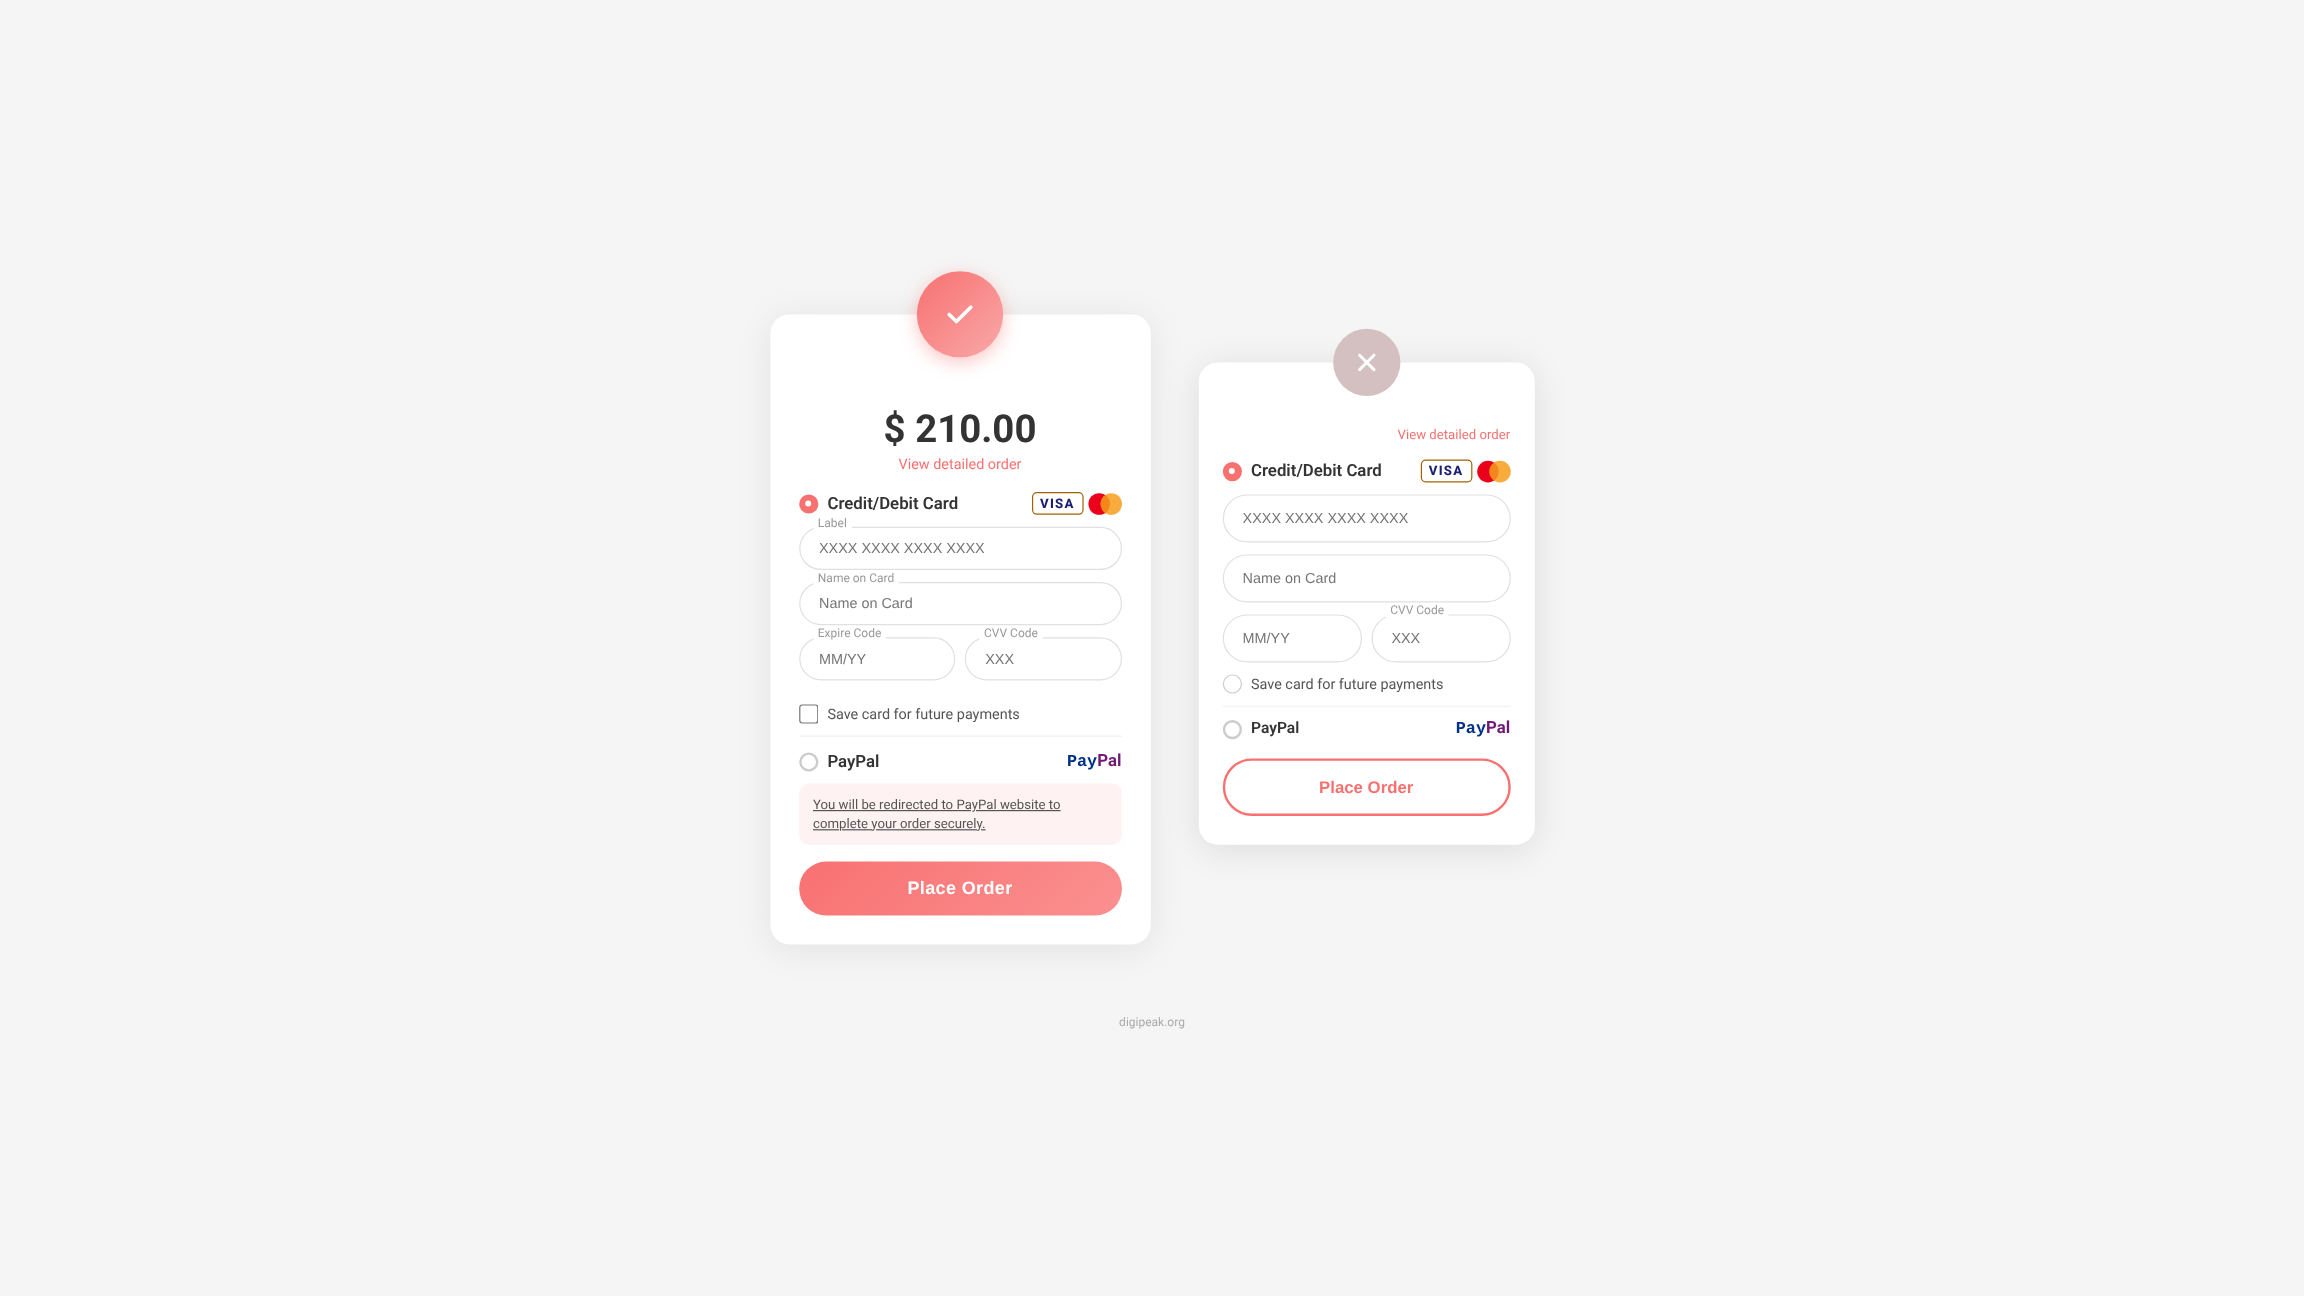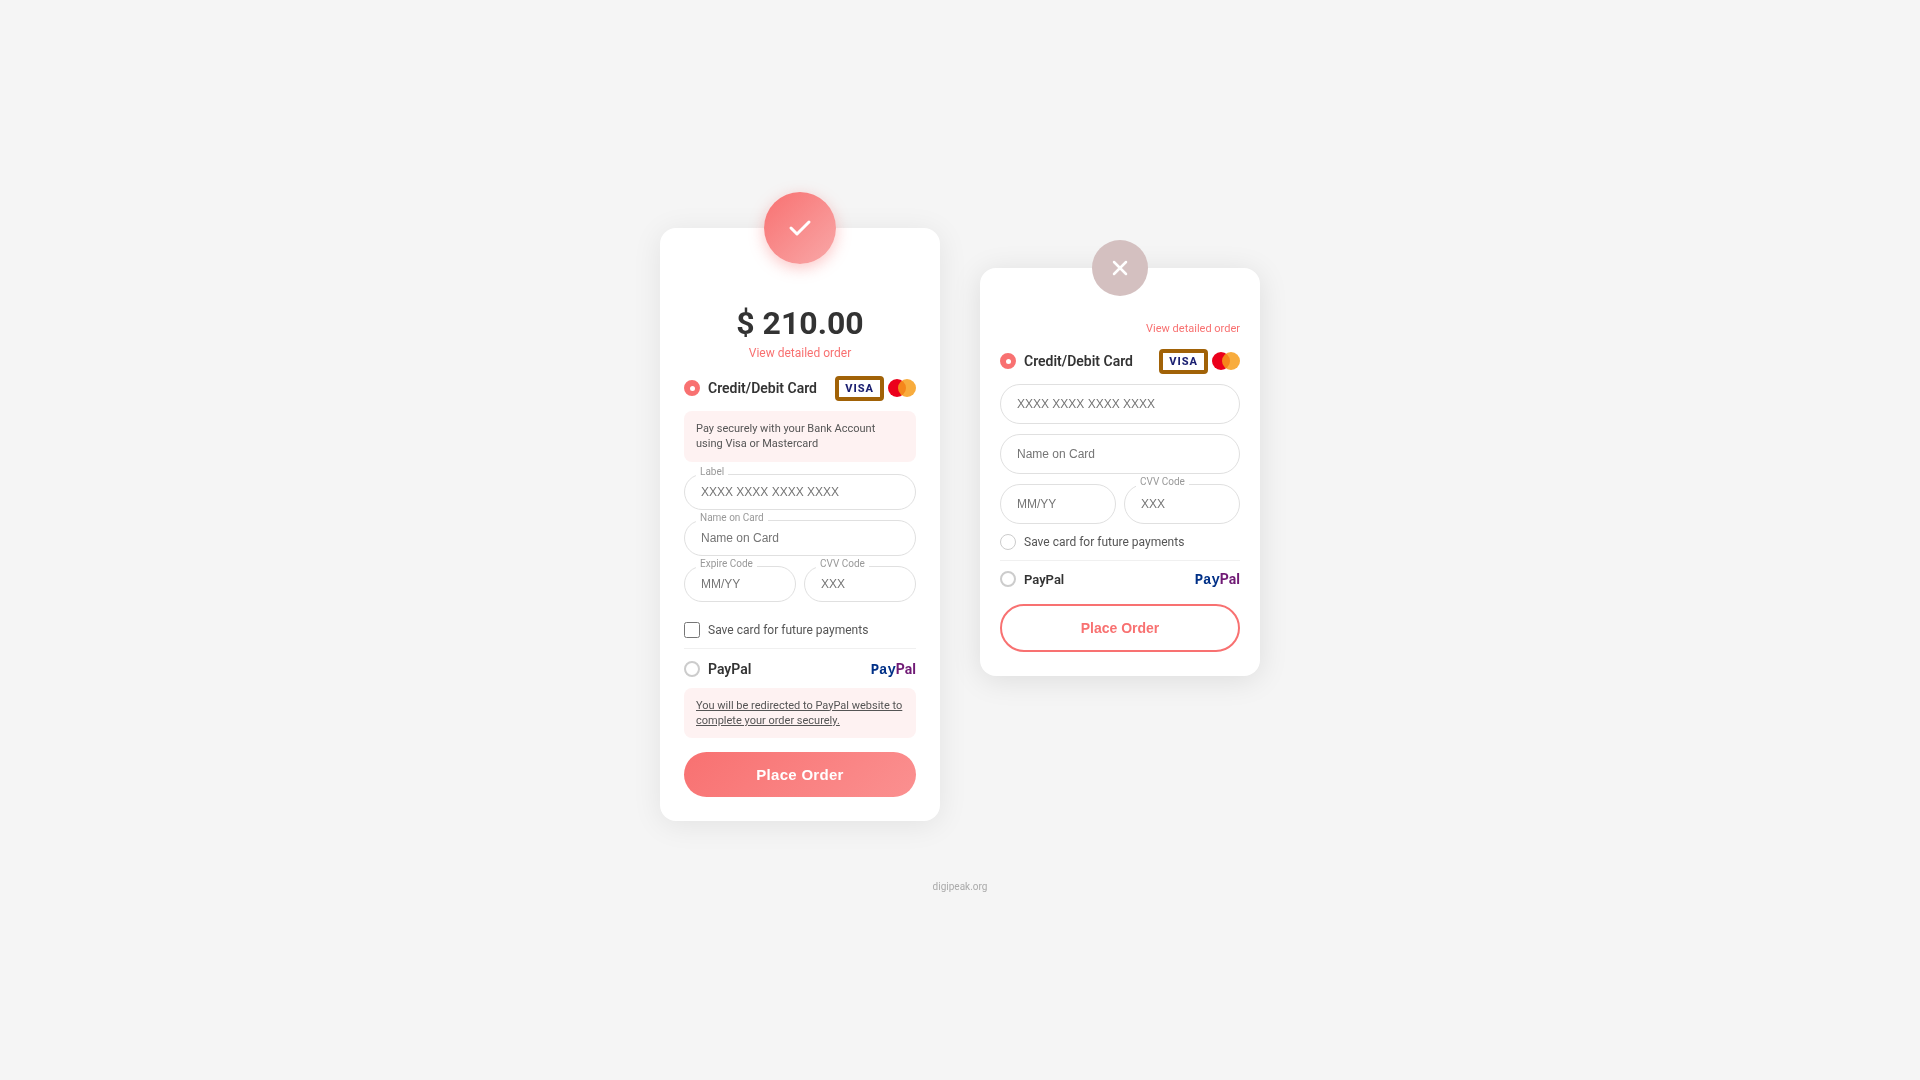--- a/index.html
+++ b/index.html
@@ -20,21 +20,21 @@
       align-items: flex-start;
       justify-content: center;
       position: relative;
     }
 
     
     .card {
       background: #fff;
       border-radius: 16px;
       box-shadow: 0 4px 30px rgba(0,0,0,0.08);
-      width: 280px;
+      width: 317px;
       padding: 24px;
       position: relative;
     }
 
     .card-left {
       margin-top: 40px;
     }
 
     
     .success-circle {
@@ -120,21 +120,21 @@
       align-items: center;
       gap: 4px;
     }
 
     
     .visa-logo {
       font-size: 11px;
       font-weight: 800;
       color: #1a1f71;
       letter-spacing: 1px;
-      border: 4px solid #a16207;
+      border: 1px solid #a16207;
       border-radius: 4px;
       padding: 2px 6px;
       background: #fff;
     }
     .mastercard-logo {
       display: flex;
       position: relative;
       width: 28px;
       height: 18px;
     }
@@ -419,21 +419,20 @@
       </div>
       <div class="card-logos">
         <span class="visa-logo">VISA</span>
         <div class="mastercard-logo">
           <div class="mc-left"></div>
           <div class="mc-right"></div>
         </div>
       </div>
     </div>
 
-    <div class="pay-securely-box">Pay securely with your Bank Account using Visa or Mastercard</div>
 
     
     <div class="input-group">
       <label>Label</label>
       <input type="text" placeholder="XXXX XXXX XXXX XXXX" style="">
     </div>
 
     
     <div class="input-group">
       <label>Name on Card</label>

